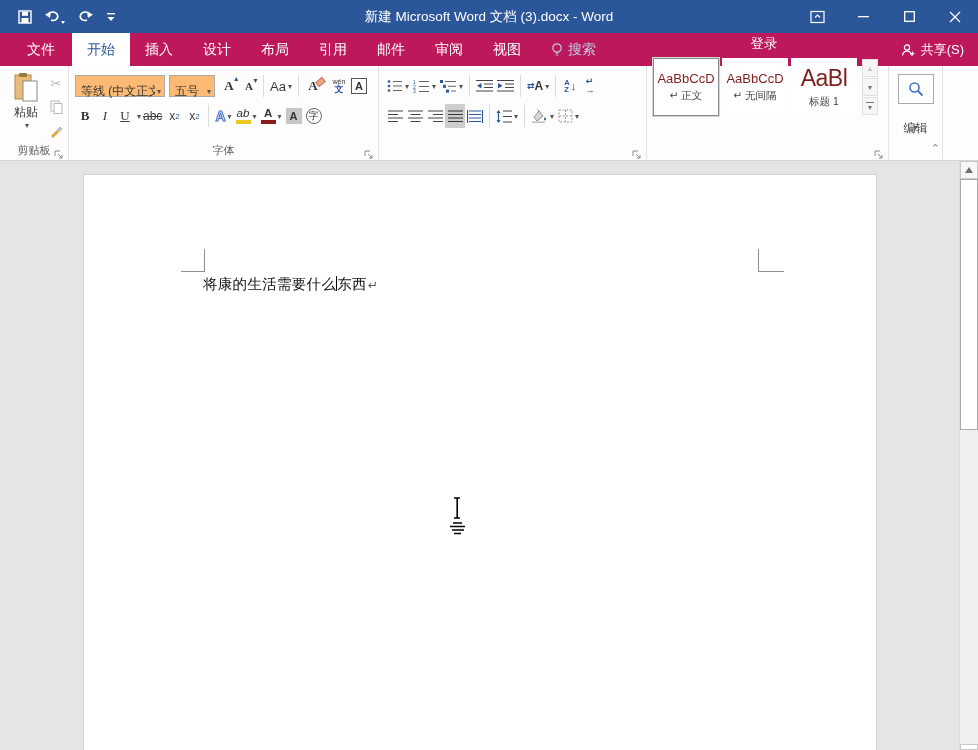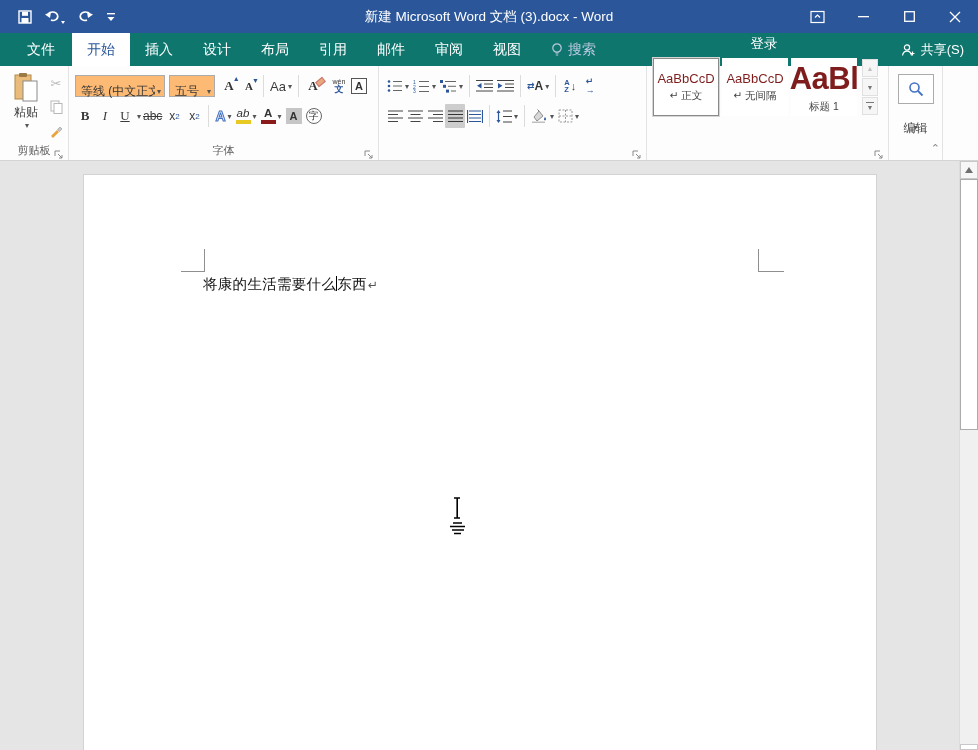--- a/index.html
+++ b/index.html
@@ -9,21 +9,21 @@
   
   .titlebar { position:relative; height:33px; background:#2B579A; color:#fff; display:flex; align-items:center; }
   .qat { display:flex; align-items:center; gap:12px; padding-left:18px; z-index:2; }
   .qat-btn { display:flex; align-items:center; cursor:default; }
   .title-center { position:absolute; left:0; right:0; top:0; height:33px; display:flex; align-items:center; justify-content:center; font-size:13.5px; color:#fff; }
   .win-controls { margin-left:auto; display:flex; align-items:stretch; height:33px; z-index:2; }
   .win-btn { width:46px; display:flex; align-items:center; justify-content:center; font-size:13px; }
   .signin { width:60px; font-size:13.5px;margin-top:44px; }
 
   
-  .tabrow { height:33px; background:#0f766e; display:flex; align-items:stretch; padding-left:10px; }
+  .tabrow { height:33px; background:#be185d; display:flex; align-items:stretch; padding-left:10px; }
   .tab { display:flex; align-items:center; padding:0 15px; color:#fff; font-size:14px; }
   .tab.active { background:#fff; color:#2B579A; }
   .tab.search { color:#BCC9E0; gap:5px; }
   .share { margin-left:auto; display:flex; align-items:center; gap:5px; color:#fff; font-size:13px; padding-right:14px; }
 
   
   .ribbon { position:relative; height:95px; background:#FDFDFD; border-bottom:1px solid #D4D4D4; display:flex; }
   .rgroup { position:relative; height:100%; border-right:1px solid #E3E3E3; flex-shrink:0; }
   .rlabel { position:absolute; bottom:2px; left:0; right:0; text-align:center; font-size:11px; color:#5E5E5E; }
   .launcher { position:absolute; bottom:4px; right:4px; width:10px; height:10px; }
@@ -67,21 +67,21 @@
   .sort-ic { display:flex; align-items:center; gap:1px; }
   .sort-az { display:flex; flex-direction:column; line-height:1; font-size:7.5px; font-weight:bold; color:#2B579A; }
   .marks-ic { display:flex; flex-direction:column; line-height:1; font-size:9px; color:#2B579A; font-weight:bold; }
   .asian { display:flex; align-items:center; font-size:12px; color:#333; font-weight:bold; }
   .asian .arr { font-size:9px; color:#2B579A; letter-spacing:-1px; margin-right:1px; }
 
   
   .style-card { width:66px; height:58px; border:1px solid transparent; display:flex; flex-direction:column; align-items:center; justify-content:center; gap:3px; margin-right:3px; background:#fff; }
   .style-card.sel { border:1px solid #8A8A8A; box-shadow:0 0 0 1px #D6D6D6; }
   .style-card .prev { font-size:13px; color:#7f1d1d; }
-  .style-card .prev.h1 { font-size:31px; font-weight:bold; letter-spacing:-0.5px; }
+  .style-card .prev.h1 { font-size:23px; font-weight:normal; letter-spacing:-0.5px; }
   .style-card .nm { font-size:10.5px; color:#444; }
   .style-scroll { display:flex; flex-direction:column; gap:1px; margin-left:2px; }
   .style-scroll .sc { width:16px; height:18px; border:1px solid #E0E0E0; background:#F6F6F6; display:flex; align-items:center; justify-content:center; font-size:7px; color:#777; flex-direction:column; line-height:1; }
   .style-scroll .sc.dis { color:#C0C0C0; }
 
   
   .search-btn { position:absolute; left:9px; top:8px; width:36px; height:30px; border:1px solid #ABABAB; background:#fff; display:flex; align-items:center; justify-content:center; }
   .edit-lab { position:absolute; left:0; right:0; top:54px; text-align:center; font-size:12px; color:#3B3B3B; }
   .edit-dd { position:absolute; left:0; right:0; top:57px; text-align:center; font-size:8px; color:#555; }
   .collapse { position:absolute; right:38px; bottom:5px; font-size:11px; color:#888; }

